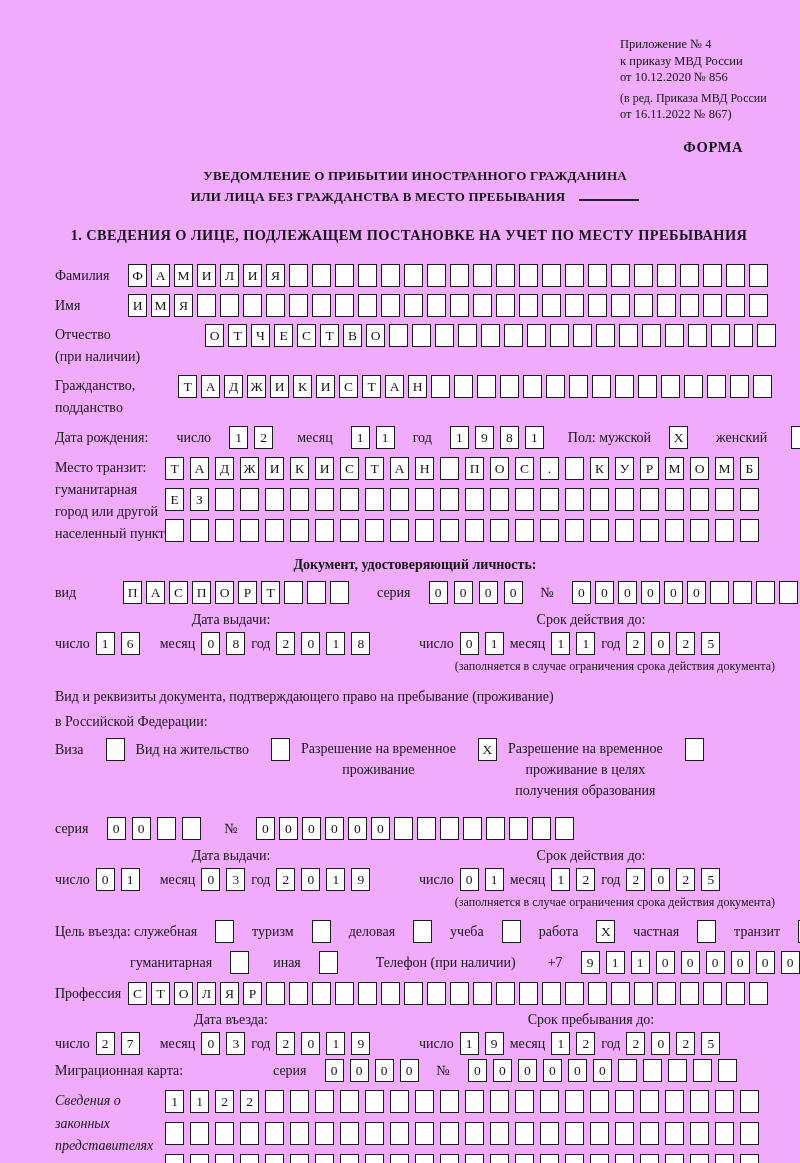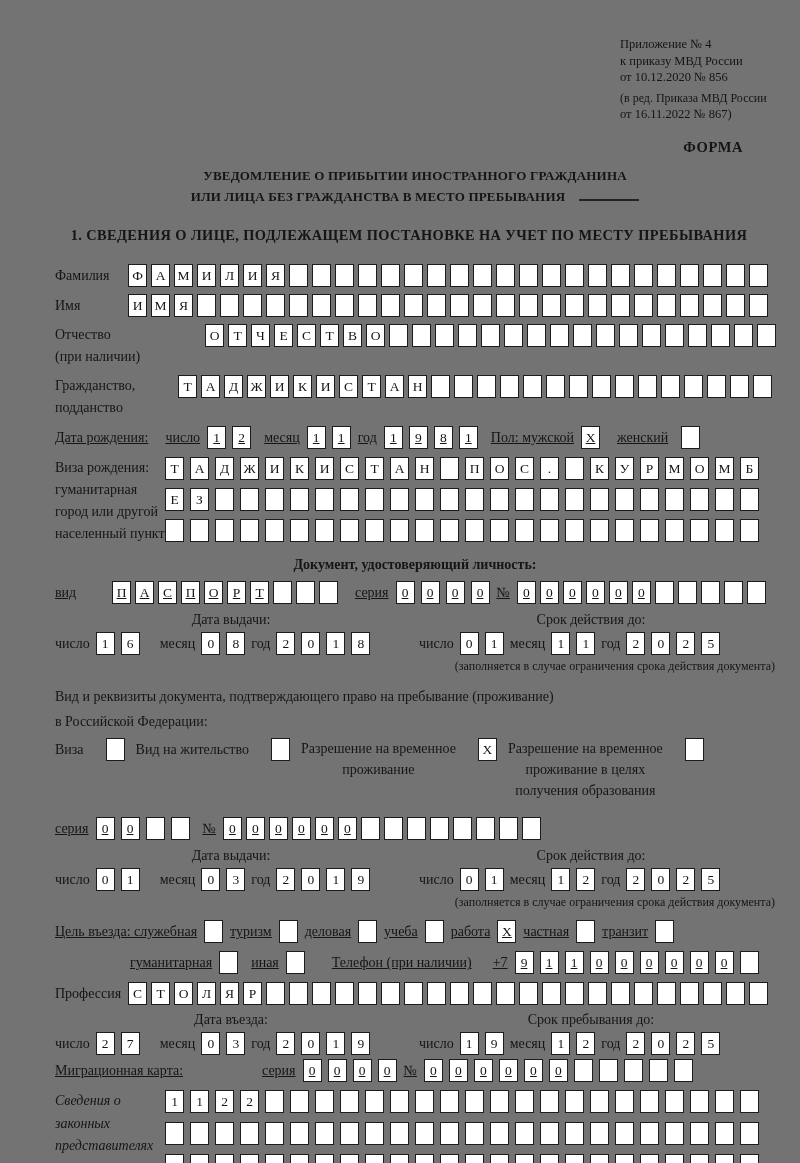--- a/index.html
+++ b/index.html
@@ -1,31 +1,31 @@
 <!DOCTYPE html>
 <html><head>
 <meta charset="utf-8">
 <style>
   html,body{margin:0;padding:0;background:#fff;}
   .page{
     width:800px;height:1163px;box-sizing:border-box;overflow:hidden;
-    padding:36px 25px 10px 55px;background:#737373;color:#151515;
+    padding:36px 25px 10px 55px;background:#f0abfc;color:#151515;
     font-family:"Liberation Serif","DejaVu Serif",serif;font-size:14px;
   }
   
   .annex{margin-left:565px;width:185px;font-size:12.5px;line-height:1.32;}
   .annex .amend{margin-top:5px;font-size:12px;}
   .form-word{text-align:right;padding-right:32px;font-weight:bold;margin-top:16px;font-size:14.5px;letter-spacing:.6px;}
   
   .title{text-align:center;font-weight:bold;font-size:13px;margin-top:10px;line-height:1.55;letter-spacing:.2px;}
   .blank-line{display:inline-block;width:60px;border-bottom:2px solid #222;height:13px;margin-left:14px;}
   .sec-heading{font-weight:bold;font-size:14.4px;text-align:center;margin:20px 0 20px -12px;letter-spacing:.4px;}
   
   .row{display:flex;align-items:flex-start;margin-bottom:7px;}
-  .inline-row{display:flex;align-items:center;gap:7px;margin-bottom:8px;flex-wrap:nowrap;text-decoration:underline;}
+  .inline-row{display:flex;align-items:center;gap:18px;margin-bottom:8px;flex-wrap:nowrap;}
   .lbl{line-height:23px;white-space:nowrap;}
   .stack div{line-height:22px;}
   .w73{flex:0 0 73px;}  .w110{flex:0 0 110px;}  .w123{flex:0 0 123px;}
   .w150{flex:0 0 150px;} .w50{flex:0 0 50px;} .w200{flex:0 0 200px;}
   .ml6{margin-left:6px;} .ml10{margin-left:10px;} .ml14{margin-left:14px;} .ml20{margin-left:20px;}
   .indent75{margin-left:75px;}
   
   .cells{display:flex;gap:4px;flex-wrap:nowrap;}
   .cells.g6{gap:6px;}
   .cell{
@@ -233,21 +233,21 @@
         <span class="cell">1</span>
       </span>
     <span class="lbl ml6">Пол: мужской</span>
     <span class="cell">X</span>
     <span class="lbl ml10">женский</span>
     <span class="cell ml6"></span>
   </div>
 
   <div class="row" style="margin-top:2px;">
     <div class="lbl w110 stack">
-      <div>Виза рождения:</div>
+      <div>Место транзит:</div>
       <div>гуманитарная</div>
       <div>город или другой</div>
       <div>населенный пункт</div>
     </div>
     <div class="stackcells">
       <div class="cells g6">
           <span class="cell">Т</span>
           <span class="cell">А</span>
           <span class="cell">Д</span>
           <span class="cell">Ж</span>

